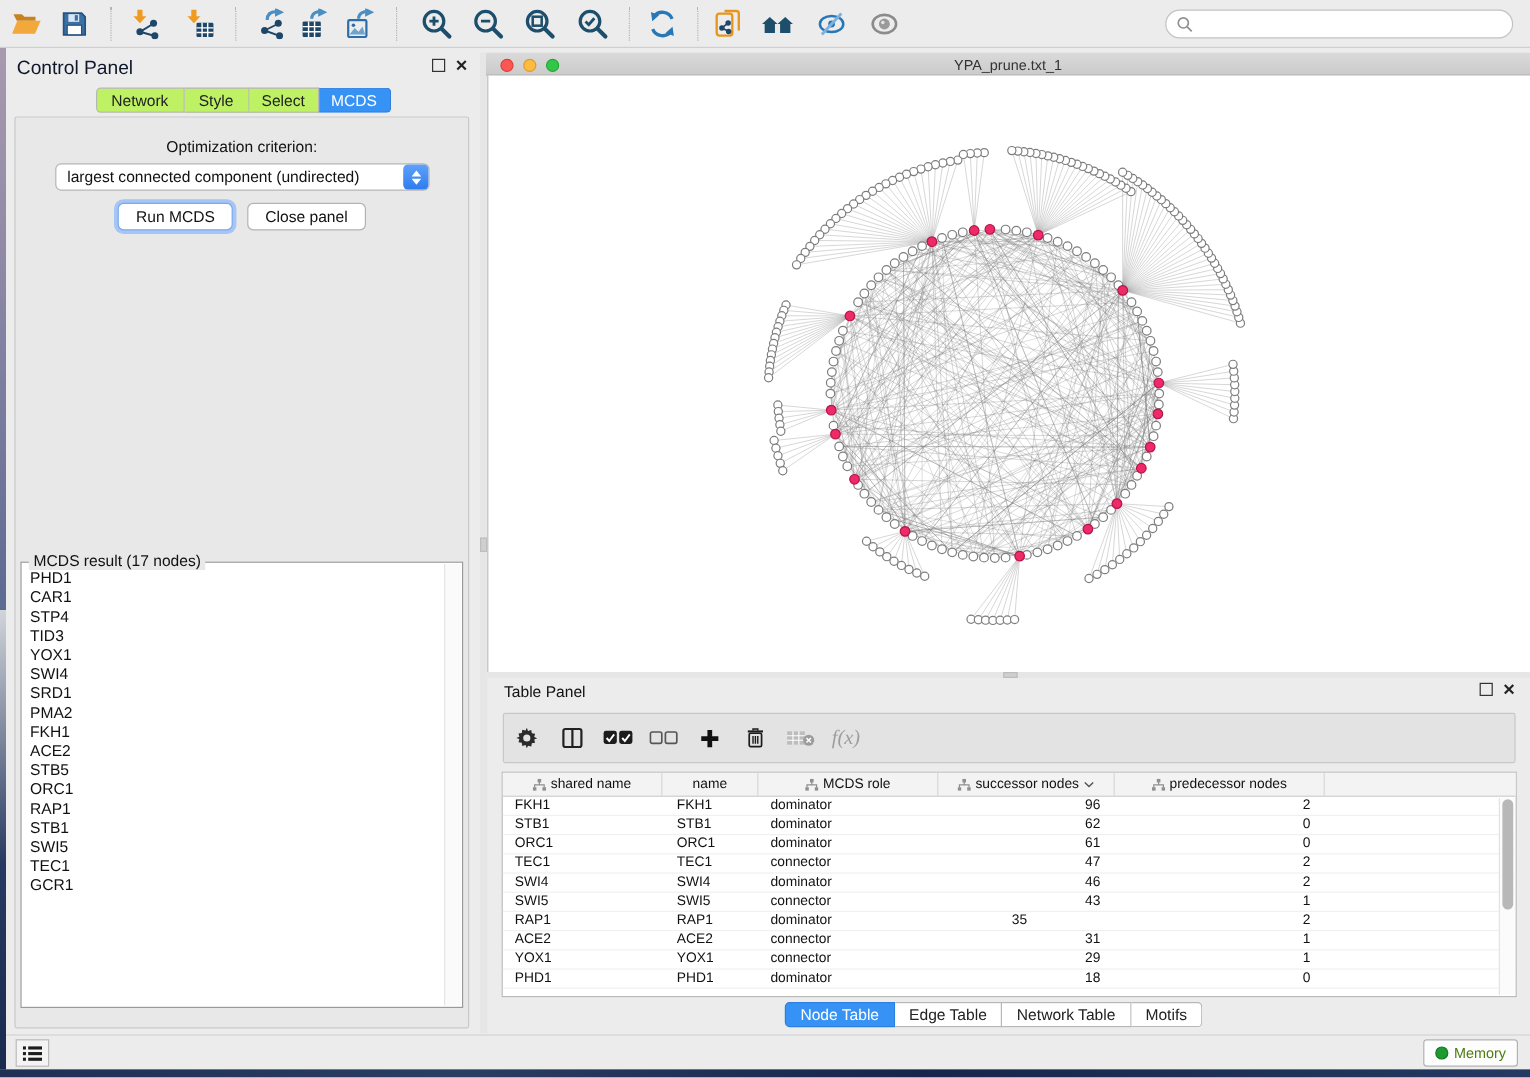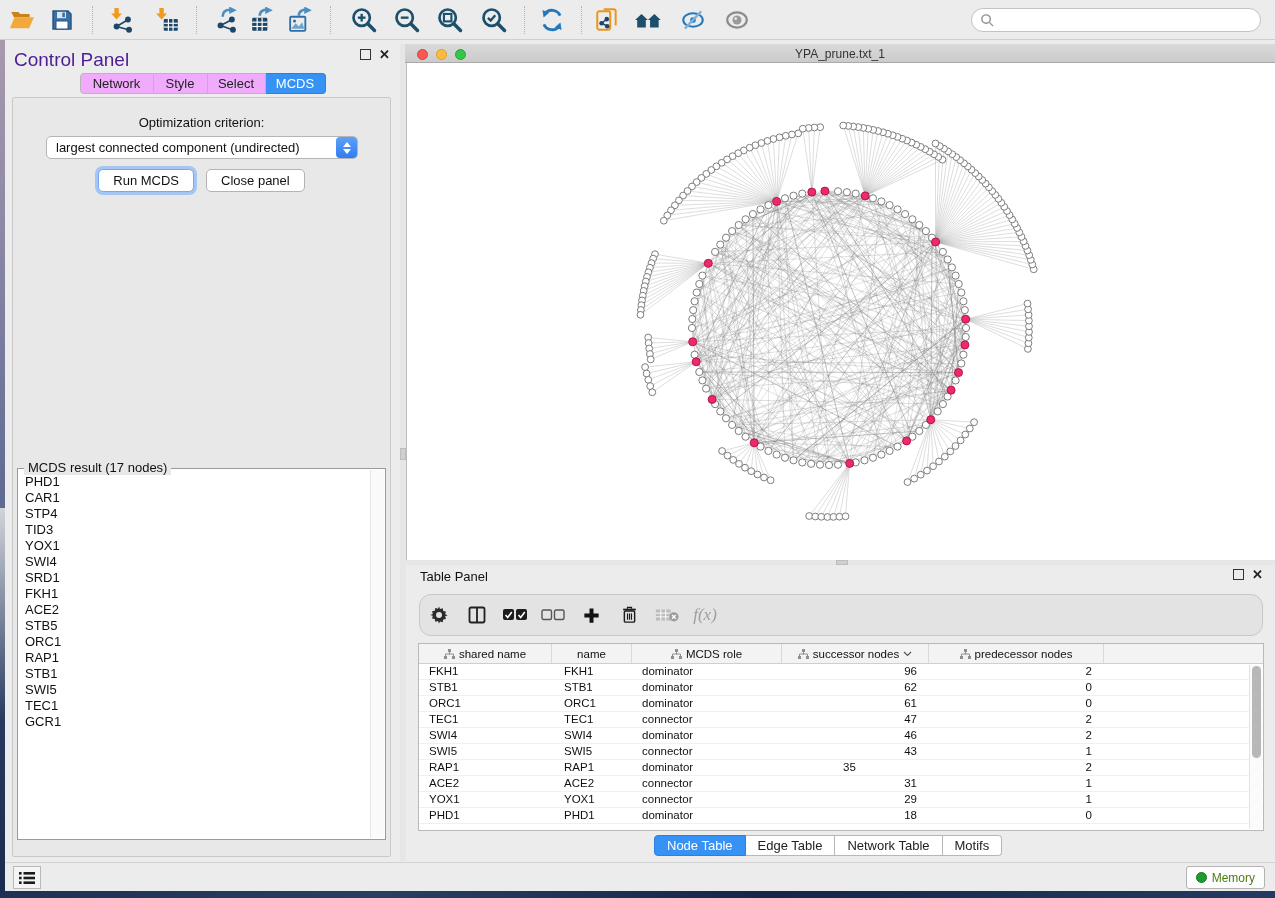--- a/index.html
+++ b/index.html
@@ -16,27 +16,27 @@
   
   #toolbar { position:absolute; left:0; top:0; width:1275px; height:40px; background:#ececec; border-bottom:1px solid #cfcfcf; }
   .tbtn { position:absolute; top:5px; width:30px; height:30px; display:flex; align-items:center; justify-content:center; cursor:default; }
   .tbtn svg { display:block; }
   .tsep { position:absolute; top:6px; width:0; height:28px; border-left:1px dotted #b3b3b3; }
   #search-box { position:absolute; top:8px; right:14px; width:290px; height:24px; background:#fff; border:1px solid #c3c3c3; border-radius:12px; display:flex; align-items:center; padding-left:8px; }
   #search-box input { border:none; outline:none; flex:1; font-size:12px; background:transparent; font-family:"Liberation Sans",sans-serif; }
 
   
   .cp-titlebar { position:absolute; left:5px; top:44px; width:395px; height:26px; }
-  .cp-title { position:absolute; left:9px; top:5px; font-size:19px; color:#4c1d95; }
+  .cp-title { position:absolute; left:9px; top:5px; font-size:16px; color:#0f172a; }
   .win-btns { position:absolute; right:10px; top:5px; display:flex; gap:8px; align-items:center; }
   .float-glyph { width:11px; height:11px; border:1.5px solid #333; display:inline-block; }
   .close-glyph { font-size:13px; font-weight:bold; color:#222; line-height:11px; }
 
   .cp-tabs { position:absolute; left:5px; top:73px; width:395px; display:flex; justify-content:center; }
-  .tab { height:21px; font-size:13px; background:#f0abfc; border:1px solid #b7b7b7; border-left:none; display:flex; align-items:center; justify-content:center; color:#222; }
+  .tab { height:21px; font-size:13px; background:#bef264; border:1px solid #b7b7b7; border-left:none; display:flex; align-items:center; justify-content:center; color:#222; }
   .tab:first-child { border-left:1px solid #b7b7b7; border-radius:4px 0 0 4px; }
   .tab:last-child { border-radius:0 4px 4px 0; }
   .tab.sel { background:#3693f5; border-color:#2f7fe0; color:#fff; }
 
   .cp-box { position:absolute; left:12px; top:97px; width:379px; height:760px; background:#e8e8e8; border:1px solid #c9c9c9; border-radius:2px; }
   .opt-label { position:absolute; top:17px; width:100%; text-align:center; font-size:13px; color:#111; }
   .dropdown { position:absolute; left:33px; top:38px; width:312px; height:23px; background:#fff; border:1px solid #b5b5b5; border-radius:5px; display:flex; align-items:center; }
   .dropdown .dd-text { flex:1; font-size:13px; padding-left:9px; color:#111; white-space:nowrap; }
   .dd-stepper { width:21px; height:21px; margin-right:0px; border-radius:4px; background:linear-gradient(#5ea1f9,#2e7cf0); display:flex; flex-direction:column; align-items:center; justify-content:center; gap:2px; }
   .dd-up { width:0;height:0;border-left:4px solid transparent;border-right:4px solid transparent;border-bottom:5px solid #fff; }
@@ -61,21 +61,21 @@
 
   .v-split { position:absolute; left:400px; top:44px; width:6px; height:817px; background:#e6e6e6; }
   .v-handle { position:absolute; left:0px; top:404px; width:6px; height:12px; background:#cfcfcf; border:1px solid #bdbdbd; }
   .h-split { position:absolute; left:406px; top:560px; width:869px; height:5px; background:#e6e6e6; }
   .h-handle { position:absolute; left:430px; top:0; width:12px; height:5px; background:#cfcfcf; border:1px solid #bdbdbd; }
 
   
   #tp { position:absolute; left:406px; top:565px; width:869px; height:296px; }
   .tp-title { position:absolute; left:14px; top:4px; font-size:13px; color:#111; }
   .tp-winbtns { position:absolute; right:12px; top:4px; display:flex; gap:8px; align-items:center; }
-  .tp-toolbar { position:absolute; left:13px; top:29px; width:844px; height:42px; background:#e3e3e3; border:1px solid #c8c8c8; border-radius:12px; display:flex; align-items:center; }
+  .tp-toolbar { position:absolute; left:13px; top:29px; width:844px; height:42px; background:#e3e3e3; border:1px solid #c8c8c8; border-radius:2px; display:flex; align-items:center; }
   .tpi { width:38px; display:flex; justify-content:center; align-items:center; }
   .fx { font-family:"Liberation Serif", serif; font-style:italic; font-size:17px; color:#9e9e9e; }
 
   .tp-table { position:absolute; left:12px; top:78px; width:846px; height:188px; background:#fff; border:1px solid #b9b9b9; }
   .thead { display:flex; height:20px; background:#f3f3f3; border-bottom:1px solid #cfcfcf; }
   .th { display:flex; align-items:center; justify-content:center; gap:4px; font-size:11.5px; color:#111; border-right:1px solid #d8d8d8; }
   .th:last-child { border-right:none; flex:1; }
   .trow { display:flex; height:16px; border-bottom:1px solid #f0f0f0; }
   .td { font-size:11.5px; line-height:15px; color:#111; white-space:nowrap; overflow:hidden; }
   .tscroll { position:absolute; right:1px; top:21px; bottom:1px; width:13px; background:#fbfbfb; border-left:1px solid #e3e3e3; }
@@ -290,20 +290,21 @@
     <div class="fieldset">
       <span class="legend">MCDS result (17 nodes)</span>
       <div class="mcds-list">
           <div class="mcds-item">PHD1</div>
           <div class="mcds-item">CAR1</div>
           <div class="mcds-item">STP4</div>
           <div class="mcds-item">TID3</div>
           <div class="mcds-item">YOX1</div>
           <div class="mcds-item">SWI4</div>
           <div class="mcds-item">SRD1</div>
+          <div class="mcds-item">PMA2</div>
           <div class="mcds-item">FKH1</div>
           <div class="mcds-item">ACE2</div>
           <div class="mcds-item">STB5</div>
           <div class="mcds-item">ORC1</div>
           <div class="mcds-item">RAP1</div>
           <div class="mcds-item">STB1</div>
           <div class="mcds-item">SWI5</div>
           <div class="mcds-item">TEC1</div>
           <div class="mcds-item">GCR1</div>
         </div>

